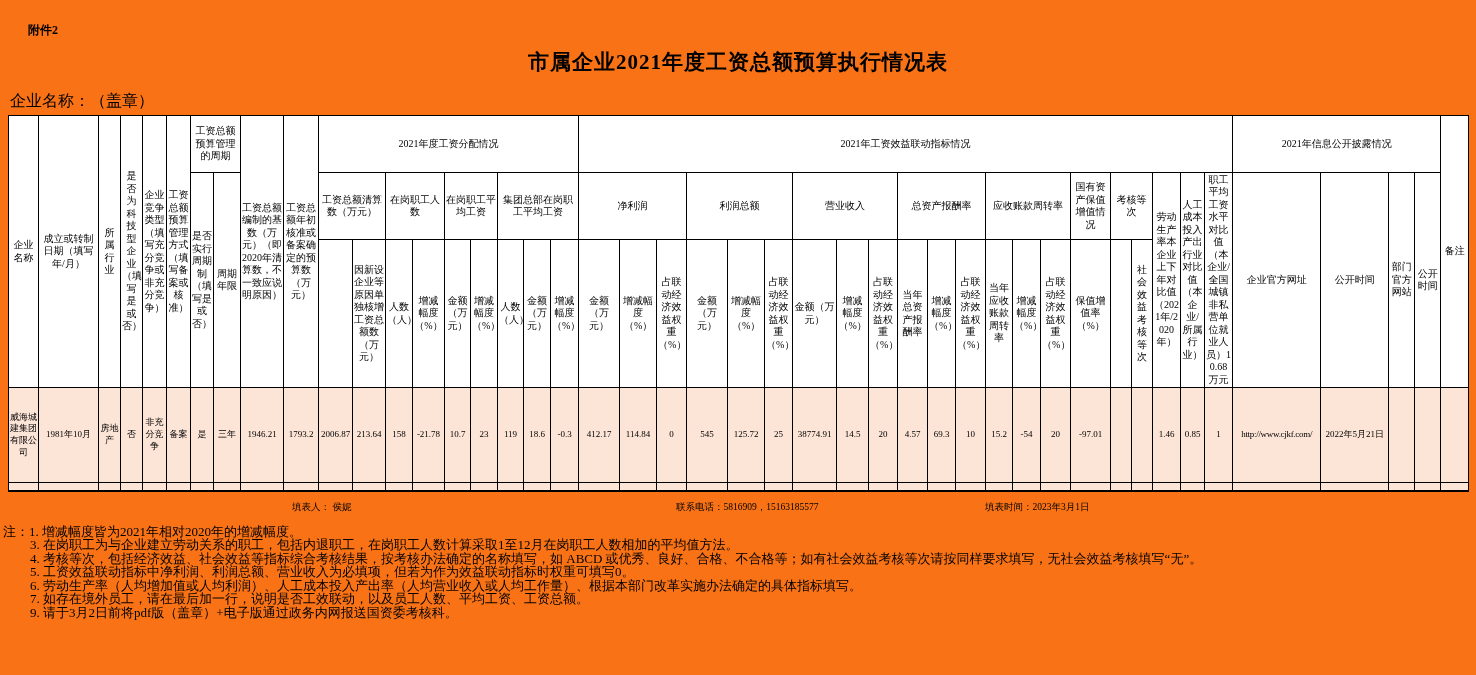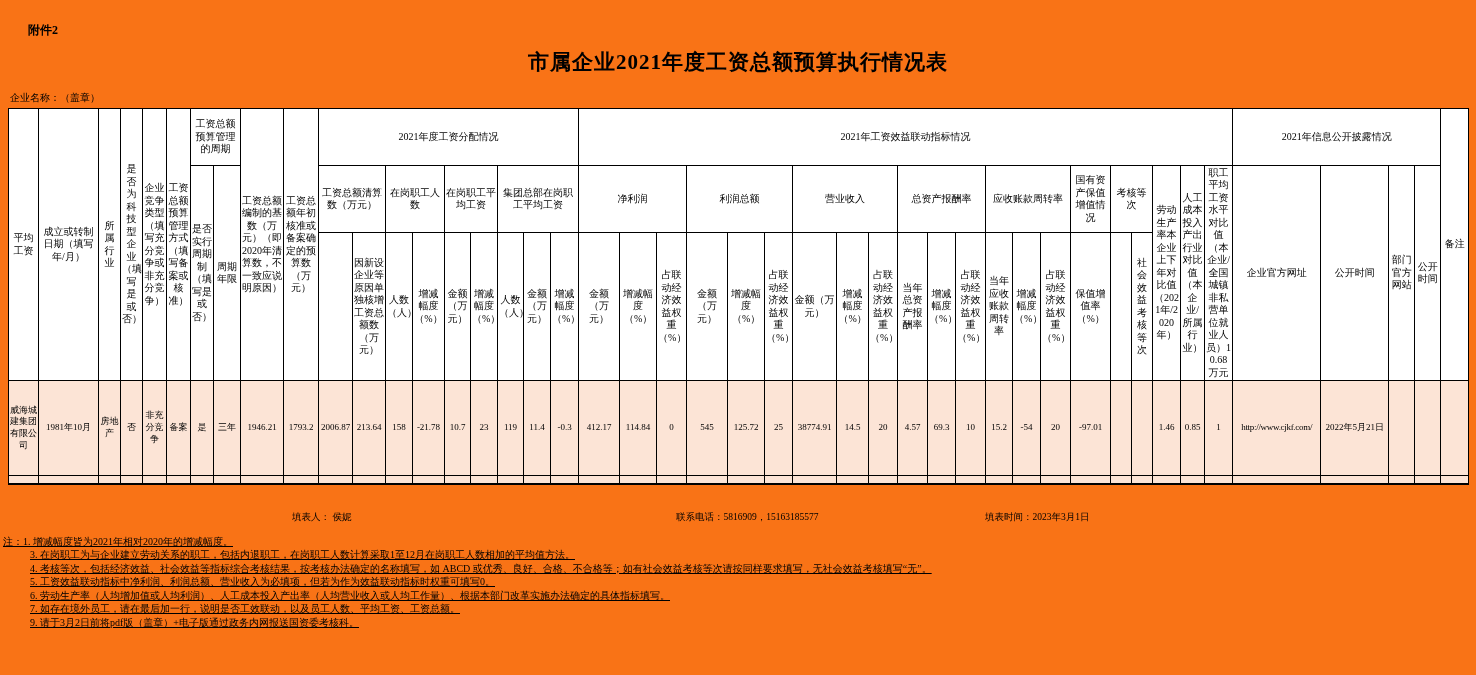--- a/index.html
+++ b/index.html
@@ -1,41 +1,41 @@
 <!DOCTYPE html>
 <html><head>
 <meta charset="utf-8">
 <style>
   html,body{margin:0;padding:0;background:#fff;color:#000;
     font-family:"Liberation Serif","DejaVu Serif",serif;}
   .page{position:relative;width:1476px;height:675px;overflow:hidden;background:#f97316;}
   .attachment{position:absolute;left:28px;top:22px;font-size:12px;font-weight:600;}
   .title{text-align:center;margin:0;padding-top:48px;font-size:21px;font-weight:bold;letter-spacing:1px;}
-  .ent-label{margin:15px 0 3px 10px;font-size:10px;}
+  .ent-label{margin:15px 0 3px 10px;font-size:16px;}
   .tbl-wrap{margin-left:8px;}
   table.tbl{border-collapse:collapse;table-layout:fixed;width:1460px;}
   table.tbl th,table.tbl td{border:1px solid #000;text-align:center;vertical-align:middle;
     word-break:break-all;overflow:hidden;padding:0 1px;font-weight:normal;}
   table.tbl th{font-size:10px;line-height:1.25;background:#fff;}
   tr.r1{height:57px;}
   tr.r2{height:67px;}
   tr.r3{height:148px;}
   tr.data{height:95px;}
   tr.data td{background:#FCE4D6;font-size:9px;line-height:1.3;}
   tr.filler{height:8px;}
   tr.filler td{background:#FCE4D6;border-bottom:2px solid #000;}
   th.grp{font-size:8.5px;}
   td.url-cell{font-size:8.5px;letter-spacing:-0.3px;}
   th.narrow{padding:0 5px;}
-  .sign-row{position:relative;height:16px;margin-top:26px;font-size:9.5px;}
+  .sign-row{position:relative;height:16px;margin-top:9px;font-size:9.5px;}
   .sign-row span{position:absolute;top:0;white-space:nowrap;}
   .sign-preparer{left:292px;}
   .sign-phone{left:676px;}
   .sign-date{left:985px;text-align:center;}
-  .notes{margin:8px 0 4px 3px;font-size:10px;line-height:13.5px;text-decoration:underline;}
+  .notes{margin:8px 0 4px 3px;font-size:13px;line-height:13.5px;}
   .note-line{white-space:nowrap;}
   .note-first .note-label{display:inline;}
   .note-indent{margin-left:27px;}
 </style>
 </head>
 <body>
 
 <div class="page">
   <div class="attachment">附件2</div>
   <div class="title">市属企业2021年度工资总额预算执行情况表</div>
@@ -85,21 +85,21 @@
           <col style="width:24px">
           <col style="width:28px">
       <col style="width:88px">
           <col style="width:68px">
           <col style="width:26px">
           <col style="width:26px">
           <col style="width:28px">
     </colgroup>
     <tbody>
           <tr class="r1">
-      <th rowspan="3">平均工资</th>
+      <th rowspan="3">企业名称</th>
       <th rowspan="3">成立或转制日期（填写年/月）</th>
       <th rowspan="3">所属行业</th>
       <th rowspan="3">是否为科技型企业（填写是或否）</th>
       <th rowspan="3">企业竞争类型（填写充分竞争或非充分竞争）</th>
       <th rowspan="3">工资总额预算管理方式（填写备案或核准）</th>
       <th colspan="2" class="grp">工资总额预算管理的周期</th>
       <th rowspan="3">工资总额编制的基数（万元）（即2020年清算数，不一致应说明原因）</th>
       <th rowspan="3">工资总额年初核准或备案确定的预算数（万元）</th>
       <th colspan="9" class="grp">2021年度工资分配情况</th>
       <th colspan="21" class="grp">2021年工资效益联动指标情况</th>
@@ -168,21 +168,21 @@
       <td>三年</td>
       <td>1946.21</td>
       <td>1793.2</td>
       <td>2006.87</td>
       <td>213.64</td>
       <td>158</td>
       <td>-21.78</td>
       <td>10.7</td>
       <td>23</td>
       <td>119</td>
-      <td>11.4</td>
+      <td>18.6</td>
       <td>-0.3</td>
       <td>412.17</td>
       <td>114.84</td>
       <td>0</td>
       <td>545</td>
       <td>125.72</td>
       <td>25</td>
       <td>38774.91</td>
       <td>14.5</td>
       <td>20</td>

